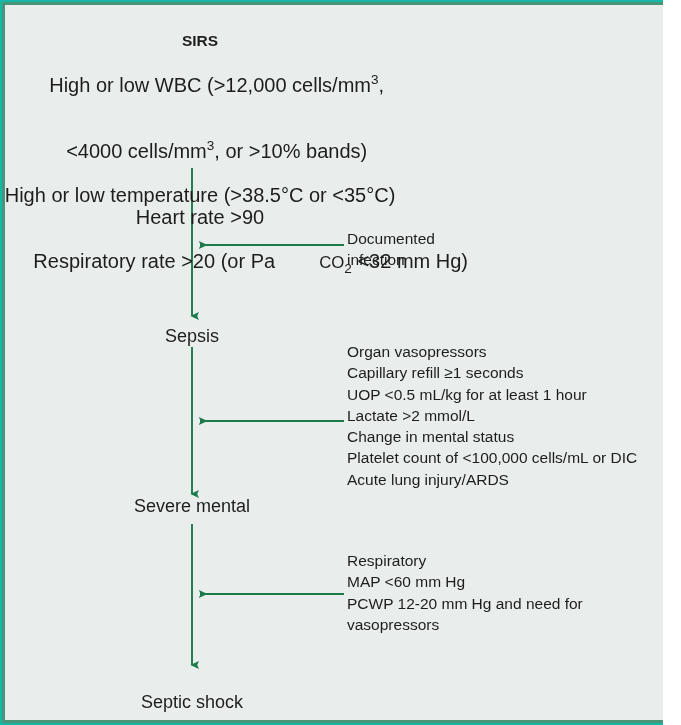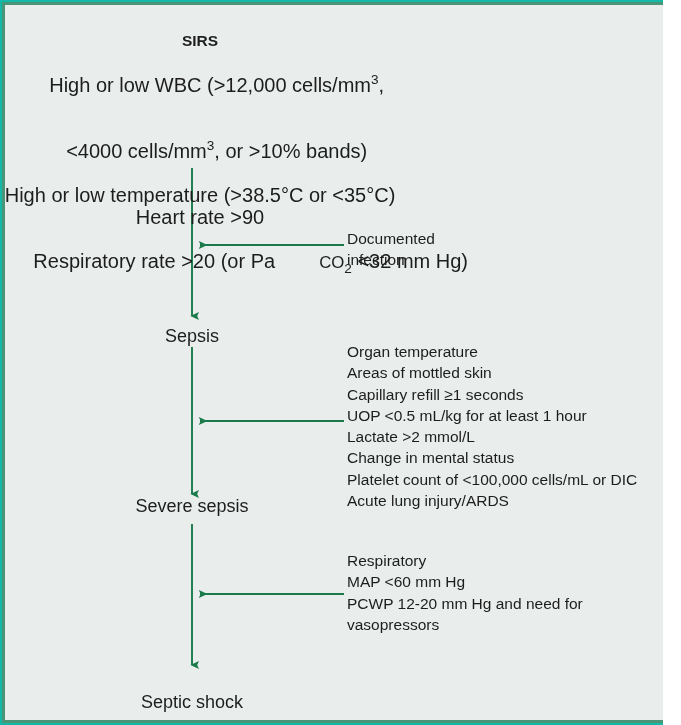--- a/index.html
+++ b/index.html
@@ -138,32 +138,31 @@
 
     <div class="sirs-line">Heart rate &gt;90</div>
 
     <div class="sirs-line">
       <span>Respiratory rate &gt;20 (or Pa</span><span class="smallcap">CO</span><sub>2</sub><span> &lt;32 mm Hg)</span>
     </div>
   </div>
 
   <div class="node-label" style="left:192px; top:326px;">Sepsis</div>
 
-  <div class="node-label" style="left:192px; top:496px;">Severe sepsis</div>
+  <div class="node-label" style="left:192px; top:496px;">Severe mental</div>
 
   <div class="node-label" style="left:192px; top:692px;">Septic shock</div>
 
   <div class="criteria" style="top:228px;">
     <span class="cline">Documented</span>
     <span class="cline">infection</span>
   </div>
 
   <div class="criteria" style="top:341px;">
-    <span class="cline">Organ temperature</span>
-    <span class="cline">Areas of mottled skin</span>
+    <span class="cline">Organ vasopressors</span>
     <span class="cline">Capillary refill ≥1 seconds</span>
     <span class="cline">UOP &lt;0.5 mL/kg for at least 1 hour</span>
     <span class="cline">Lactate &gt;2 mmol/L</span>
     <span class="cline">Change in mental status</span>
     <span class="cline">Platelet count of &lt;100,000 cells/mL or DIC</span>
     <span class="cline">Acute lung injury/ARDS</span>
   </div>
 
   <div class="criteria" style="top:550px;">
     <span class="cline">Respiratory</span>

